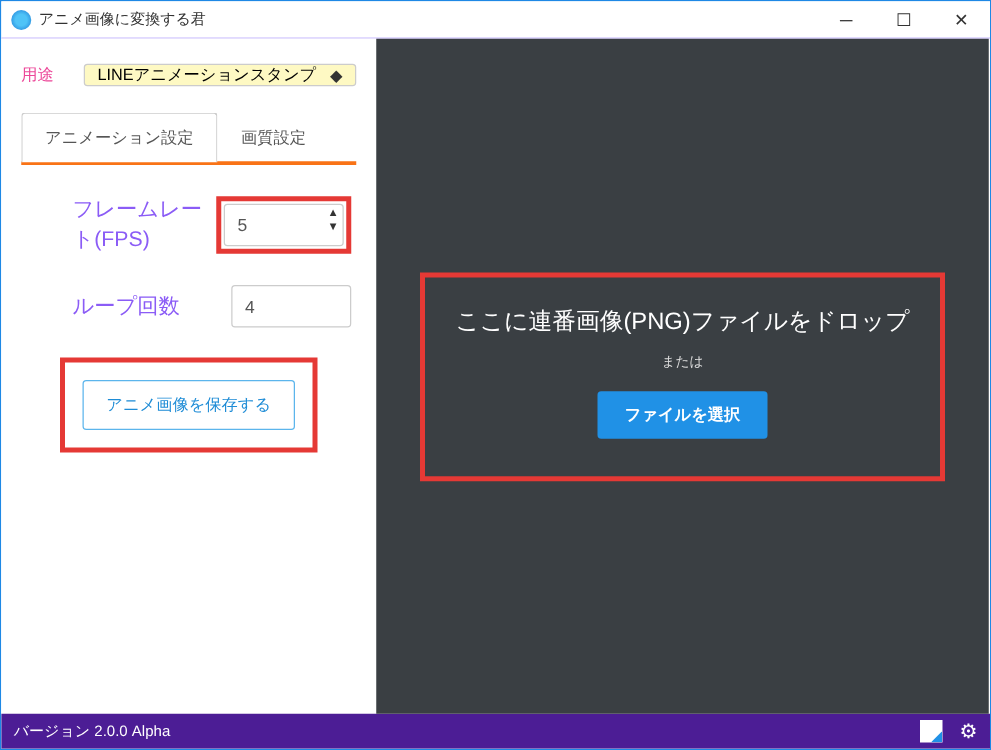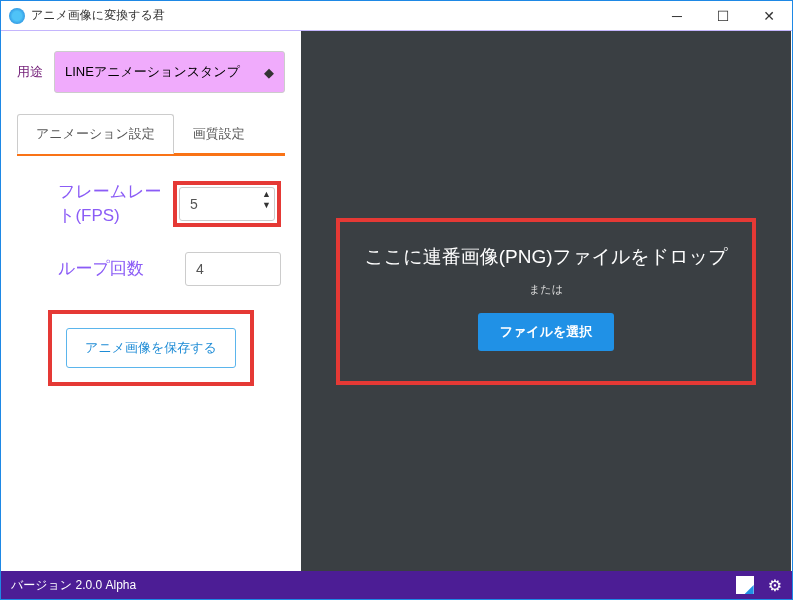--- a/index.html
+++ b/index.html
@@ -53,34 +53,34 @@
       background: #fff;
     }
     .field-row {
       display: flex;
       align-items: center;
       margin-bottom: 20px;
     }
     .field-label {
       width: 30px;
       font-size: 13px;
-      color: #701a75;
+      color: #ec4899;
       line-height: 1.4;
     }
     .select-box {
       flex: 1;
-      margin-left: 7px;
-      height: 42px;
+      margin-left: 20px;
+      height: 18px;
       border: 1px solid #ccc;
       border-radius: 3px;
       display: flex;
       align-items: center;
       padding: 0 10px;
       position: relative;
-      background: #f0abfc;
+      background: #fef9c3;
       font-size: 13px;
     }
     .select-caret {
       position: absolute;
       right: 10px;
       font-size: 13px;
       color: #333;
     }
     
     .tabs {

